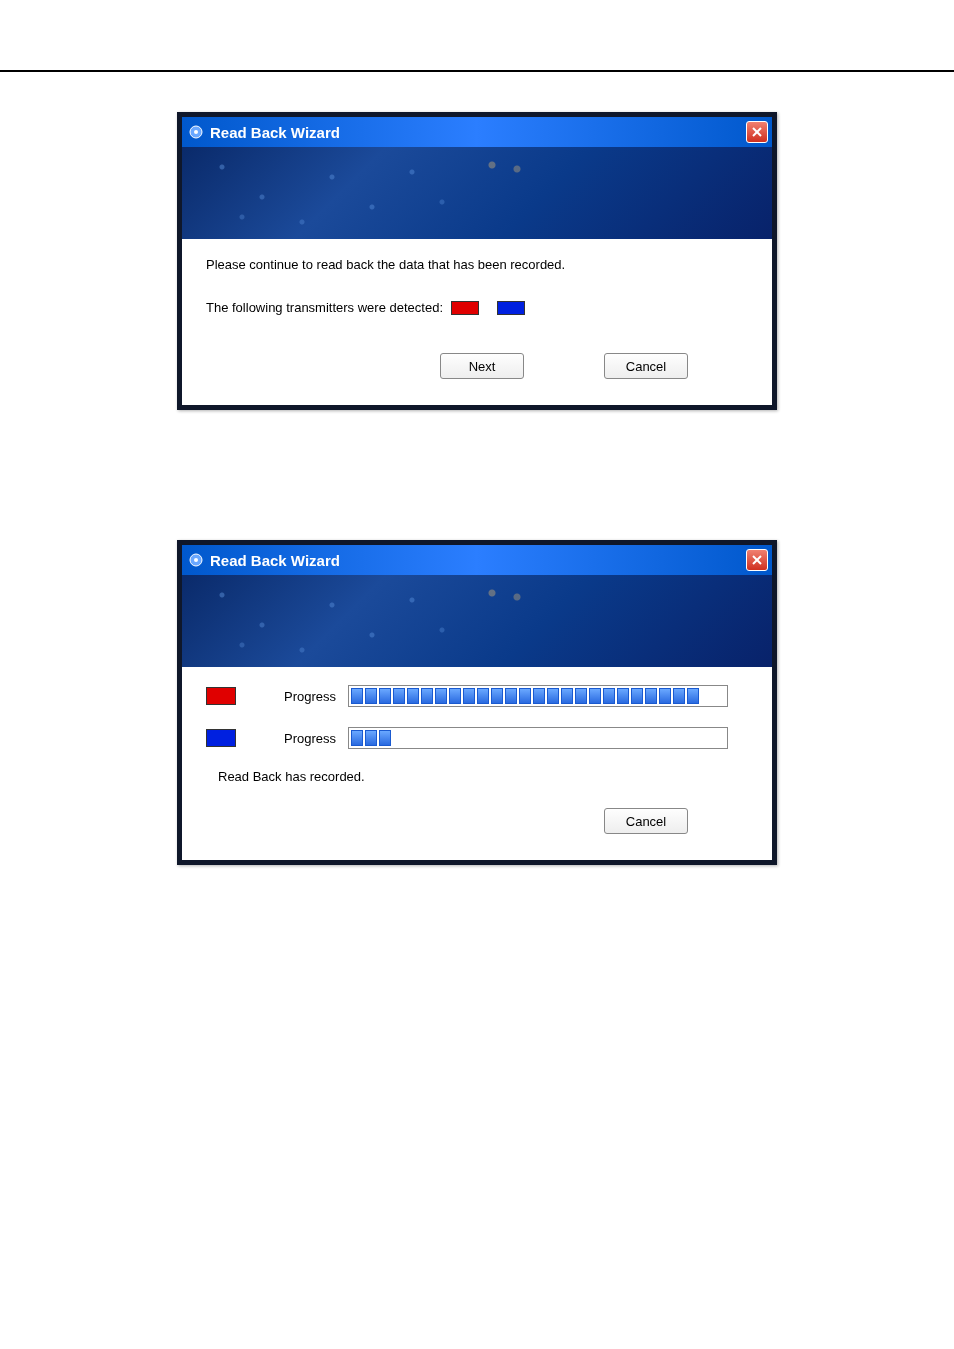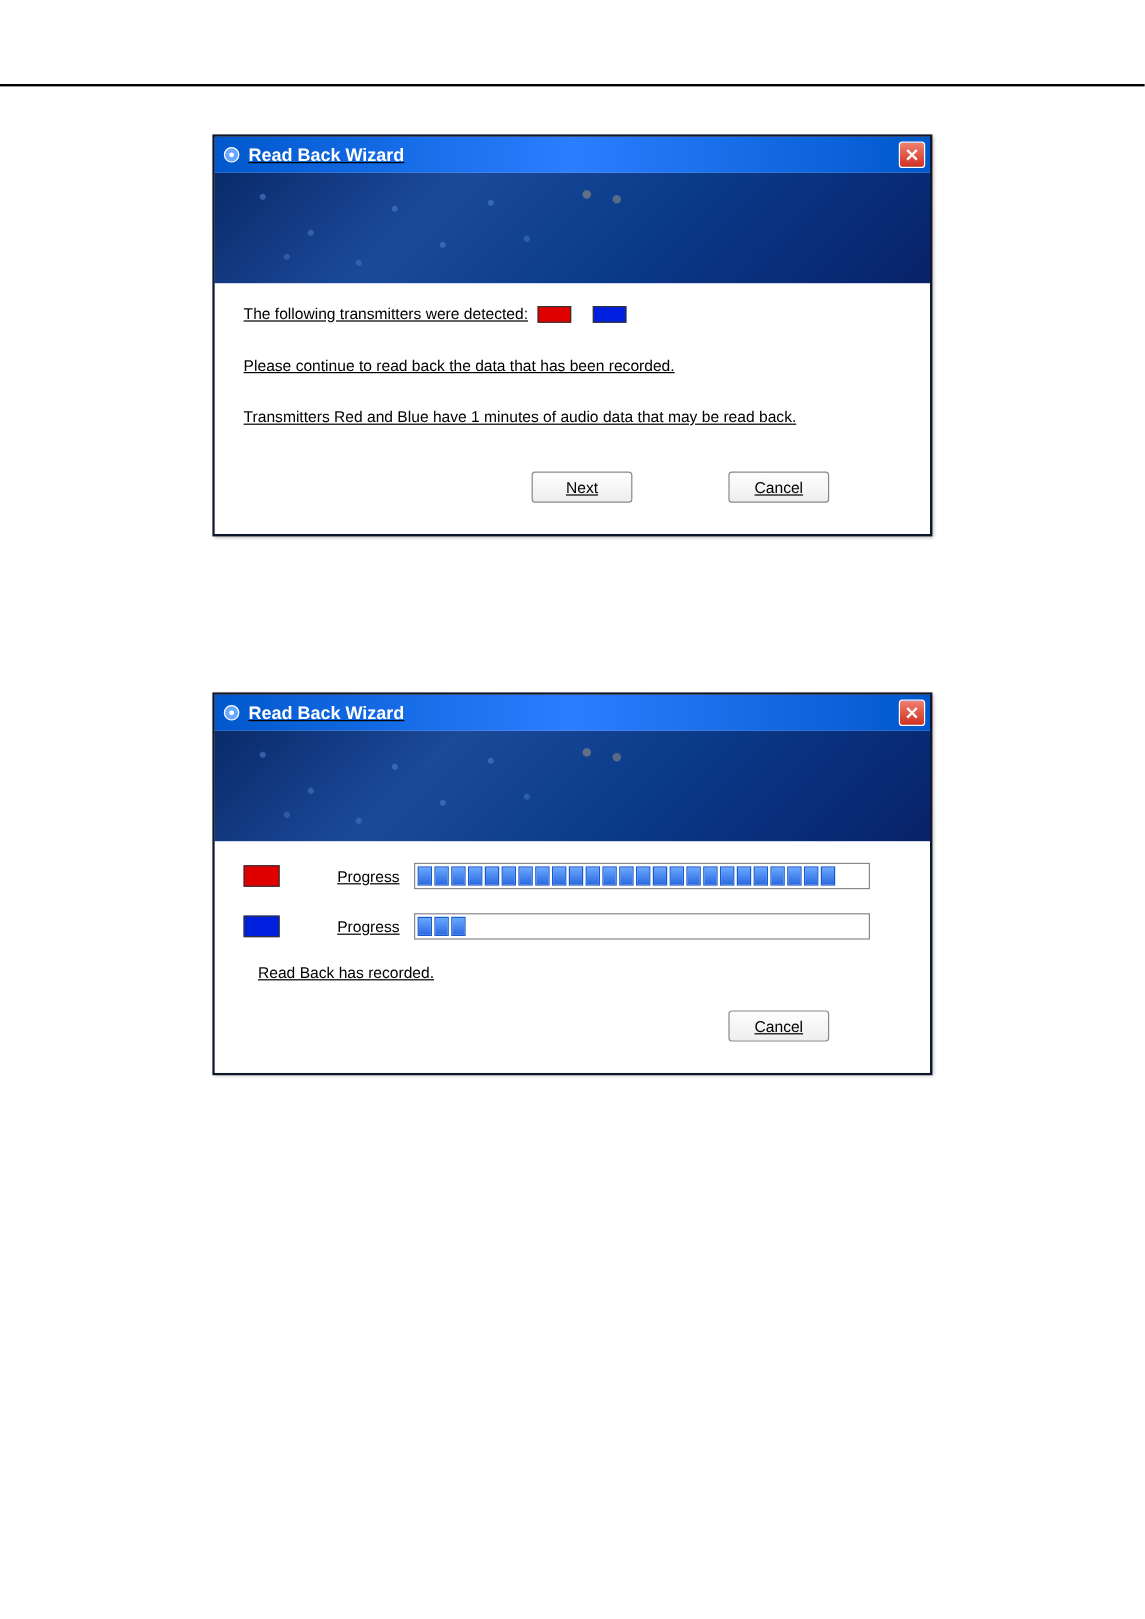--- a/index.html
+++ b/index.html
@@ -12,23 +12,22 @@
       width: 954px;
     }
     .page-divider {
       height: 2px;
       background: #000;
       margin: 70px 0 40px 0;
     }
     .dialog {
       width: 600px;
       margin: 0 auto 130px auto;
-      border: 2px solid #0f172a;
+      border: 5px solid #0f172a;
       box-shadow: 1px 1px 3px rgba(0,0,0,0.3);
-      text-decoration: underline;
     }
     .titlebar {
       background: linear-gradient(to right, #0058cc 0%, #2b7eff 50%, #0058cc 100%);
       height: 30px;
       display: flex;
       align-items: center;
       padding: 0 4px 0 6px;
     }
     .titlebar-icon {
       width: 16px;
@@ -176,27 +175,26 @@
     <span class="titlebar-title">Read Back Wizard</span>
     <div class="close-btn">
       <svg width="12" height="12" viewBox="0 0 12 12">
         <line x1="2" y1="2" x2="10" y2="10" stroke="#fff" stroke-width="2"></line>
         <line x1="10" y1="2" x2="2" y2="10" stroke="#fff" stroke-width="2"></line>
       </svg>
     </div>
   </div>
   <div class="banner"></div>
   <div class="content">
+    <div class="row">Please continue to read back the data that has been recorded.</div>
     <div class="row">
       <span class="row-text">The following transmitters were detected:</span>
       <span class="swatch" style="background:#e00000"></span>
       <span class="swatch" style="background:#0020e0"></span>
     </div>
-    <div class="row">Please continue to read back the data that has been recorded.</div>
-    <div class="row">Transmitters Red and Blue have 1 minutes of audio data that may be read back.</div>
     <div class="button-row">
       <button class="btn">Next</button>
       <button class="btn">Cancel</button>
     </div>
   </div>
 </div>
 
 <div class="dialog">
   <div class="titlebar">
     <span class="titlebar-icon">

